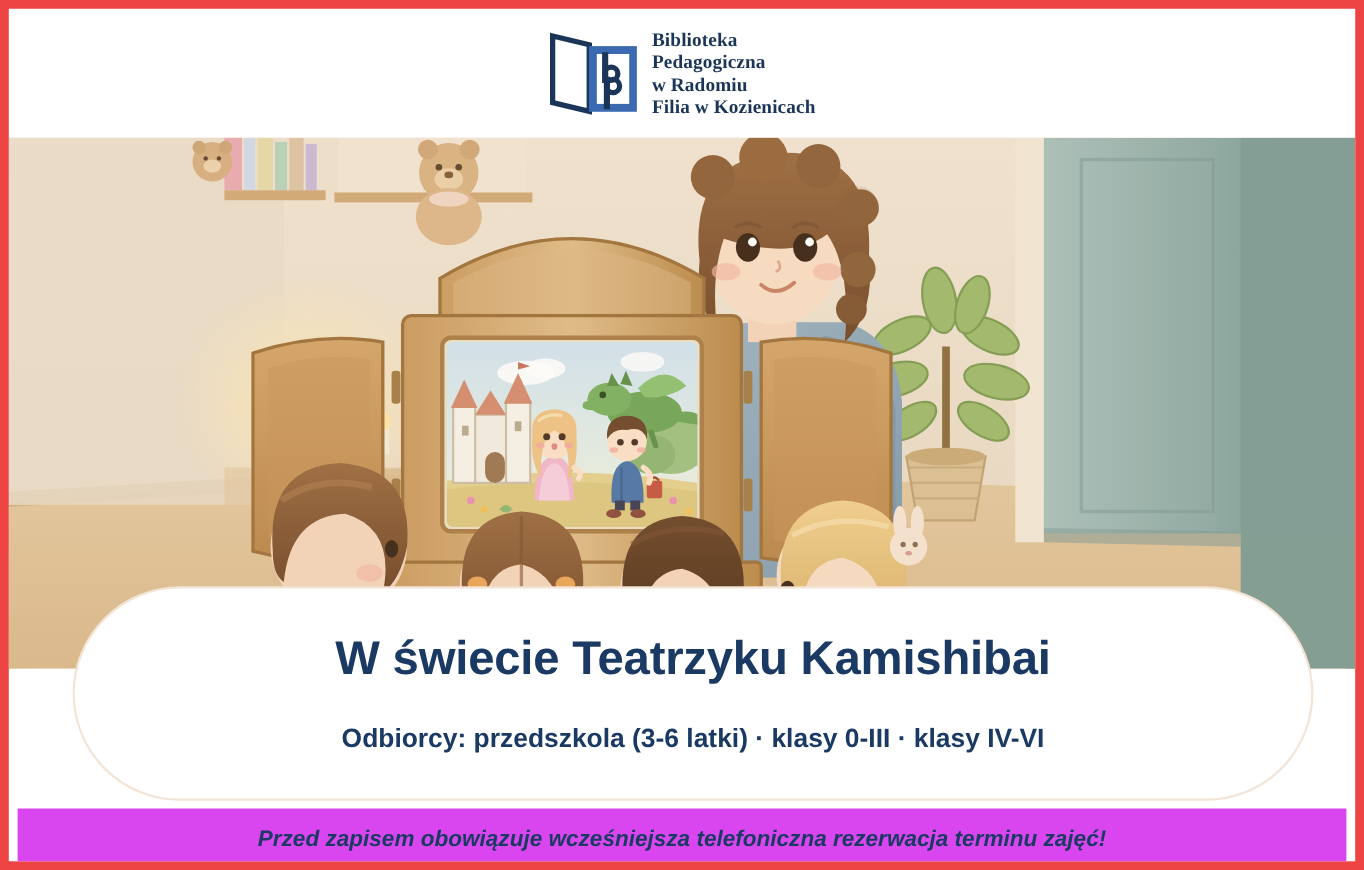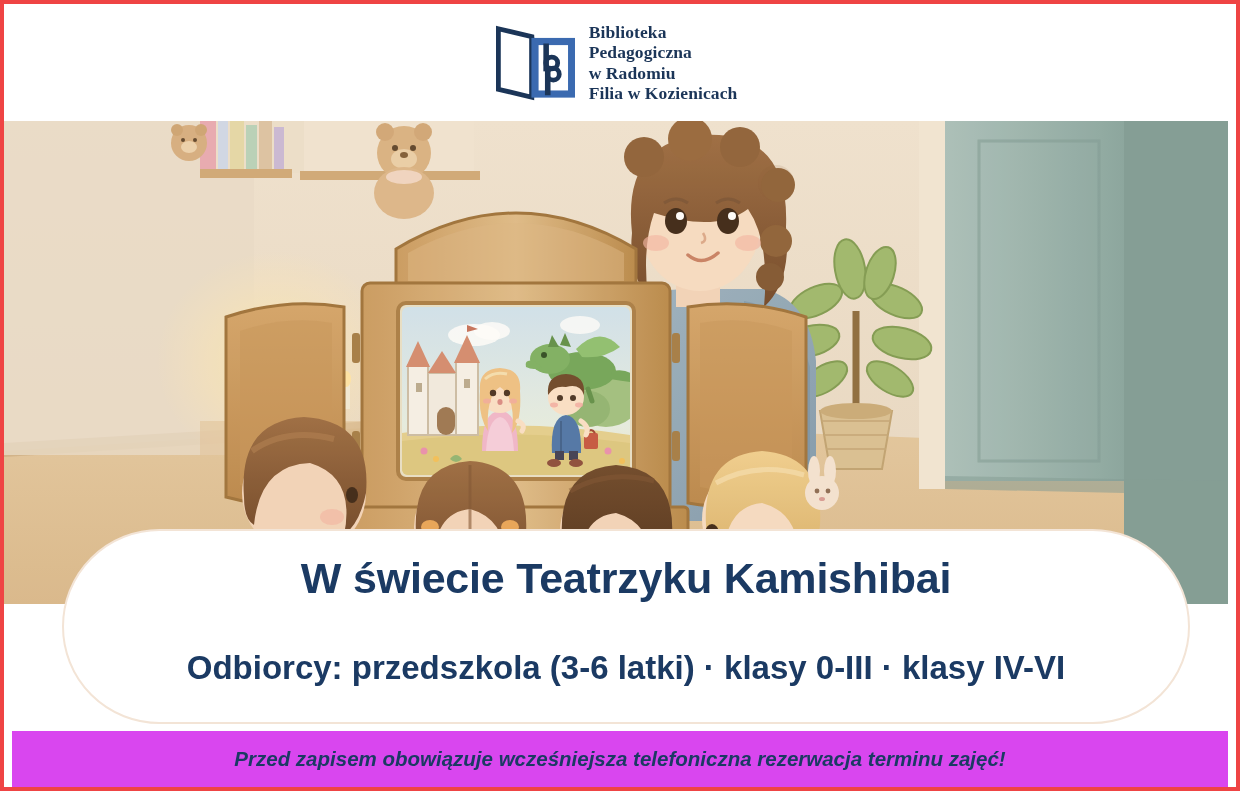--- a/index.html
+++ b/index.html
@@ -4,21 +4,21 @@
 <title>Poster</title>
 <style>
   html,body{margin:0;padding:0;background:#ffffff;}
   body{font-family:"Liberation Sans", sans-serif;}
 
   .poster{
     position:relative;
     width:1240px;
     height:791px;
     box-sizing:border-box;
-    border:4px solid #ef4444;
+    border:8px solid #ef4444;
     background:#ffffff;
     overflow:hidden;
   }
 
   
   .header{
     position:absolute;
     left:0; top:0;
     width:1224px;
     height:117px;
@@ -72,24 +72,24 @@
   .title{
     color:#1b3a63;
     font-size:43px;
     font-weight:700;
     letter-spacing:-0.2px;
     margin:0 0 34px 0;
     white-space:nowrap;
   }
   .subtitle{
     color:#1b3a63;
-    font-size:33px;
+    font-size:24px;
     font-weight:700;
     text-align:center;
-    margin:12px;
+    margin:0;
     white-space:nowrap;
   }
 
   
   .footnote-wrap{
     position:absolute;
     left:8px;
     right:8px;
     top:727px;
     height:56px;

